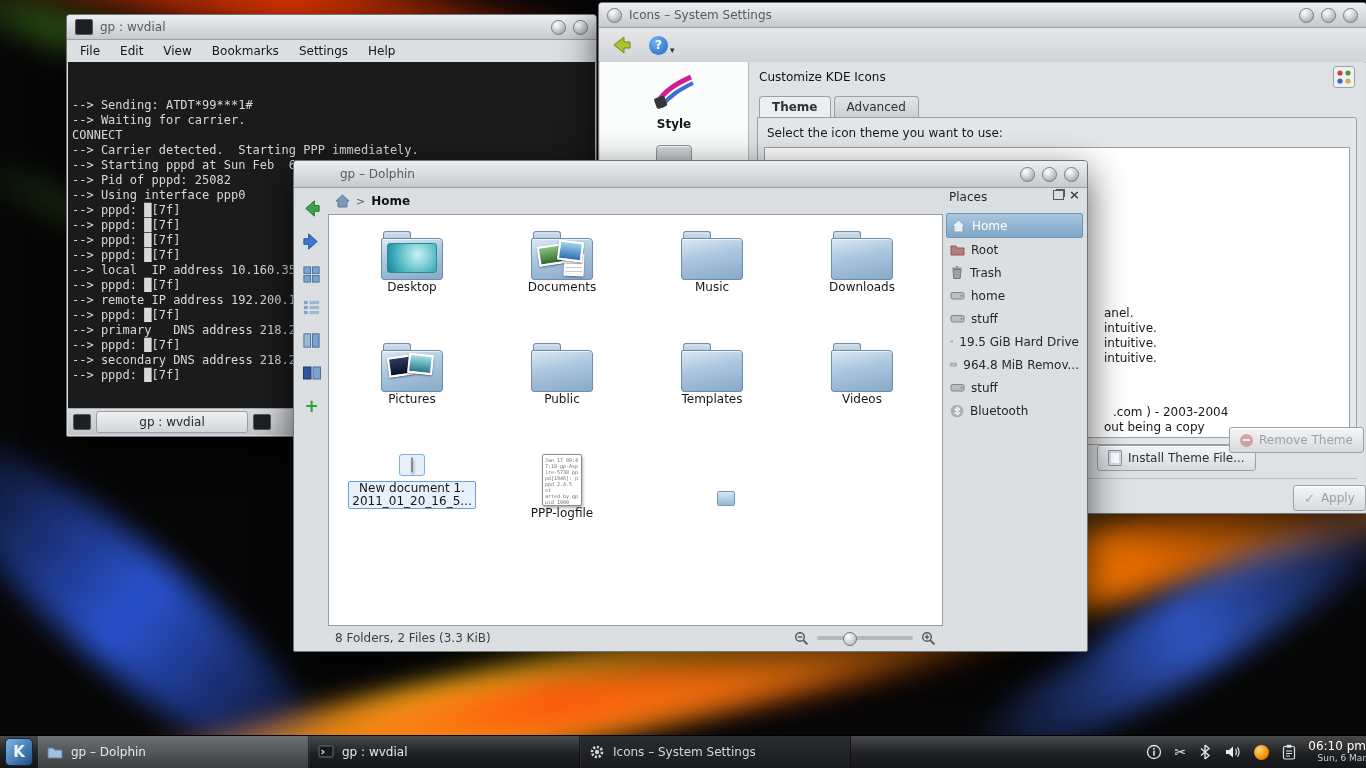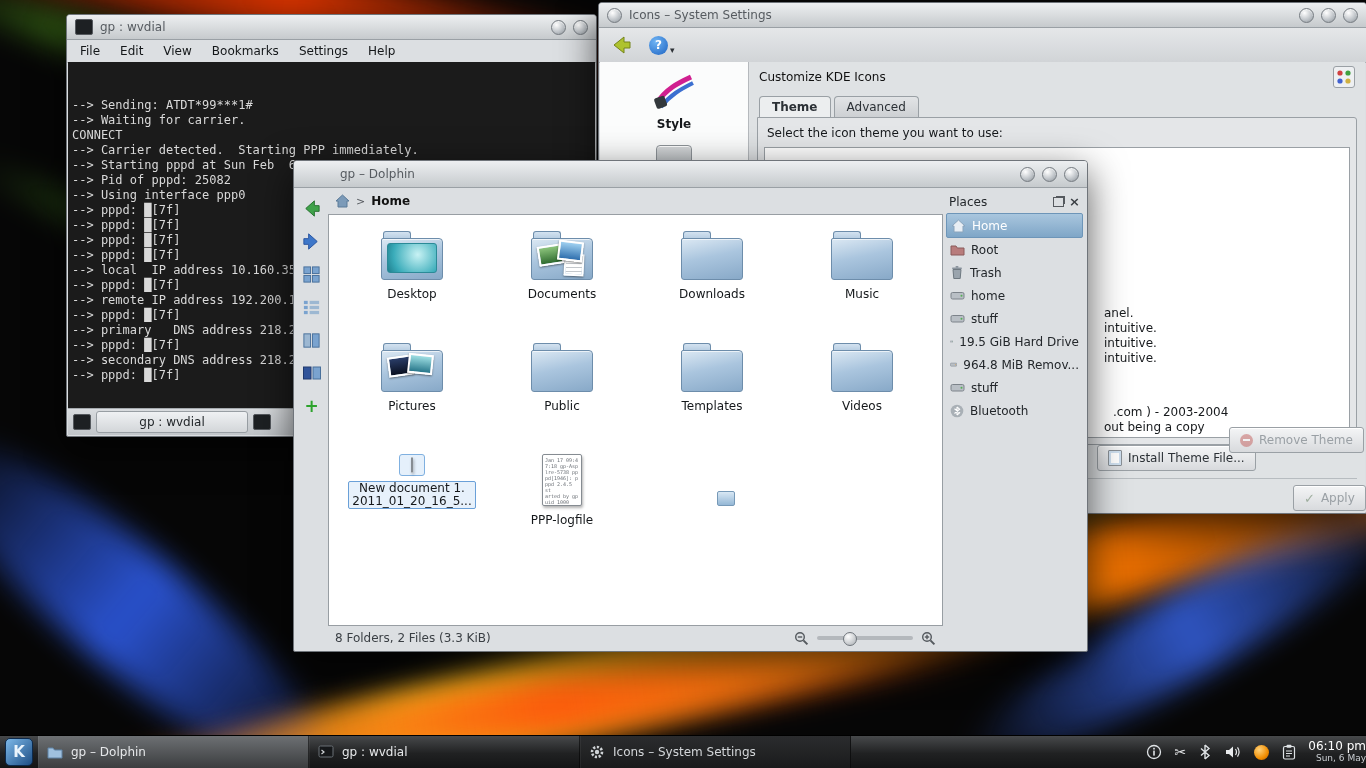--- a/index.html
+++ b/index.html
@@ -107,30 +107,30 @@
   .center-col{flex:1;display:flex;flex-direction:column;min-width:0;}
   .breadcrumb{height:26px;display:flex;align-items:center;gap:6px;padding:0 7px;color:#2c3136;}
   .bc-sep{color:#55595e;font-size:11px;}
   .bc-current{font-weight:bold;color:#111;}
   .view{flex:1;background:#fff;border:1px solid #989ea3;position:relative;overflow:hidden;}
   .statusbar{height:24px;display:flex;align-items:center;gap:8px;padding:0 7px;color:#3a3f44;}
   .zoom-track{width:96px;height:4px;background:#b4b8bc;border-radius:2px;position:relative;}
   .zoom-handle{position:absolute;left:26px;top:-4px;width:12px;height:12px;border-radius:50%;
                background:radial-gradient(circle at 35% 30%,#fdfdfd,#a9aeb3);border:1px solid #70767c;}
   .places{width:137px;display:flex;flex-direction:column;padding:2px 3px;}
-  .places-header{height:23px;display:flex;align-items:center;gap:5px;padding:0 3px;color:#23272b;}
+  .places-header{height:23px;display:flex;gap:5px;padding:0 3px;color:#23272b;}
   .detach-ic{width:9px;height:8px;border:1px solid #55595e;box-shadow:2px -2px 0 -1px #55595e;}
   .close-x{font-weight:bold;color:#3c4146;font-size:13px;line-height:10px;}
   .place-item{height:23px;display:flex;align-items:center;gap:6px;padding:0 4px;color:#23272b;
               border-radius:2px;white-space:nowrap;overflow:hidden;}
   .place-item.selected{background:linear-gradient(#a9c6de,#7fa6c7);border:1px solid #6d95b8;color:#fff;}
 
   .grid{position:absolute;left:8px;top:5px;display:grid;grid-template-columns:repeat(4,150px);grid-auto-rows:112px;}
   .cell{display:flex;flex-direction:column;align-items:center;padding-top:10px;}
-  .cell-label{margin-top:7px;color:#15181b;text-align:center;line-height:14px;}
+  .cell-label{color:#15181b;text-align:center;line-height:14px;}
 
   .icon-folder{width:62px;height:50px;position:relative;}
   .icon-folder .tab-part{position:absolute;top:1px;left:2px;width:26px;height:10px;
       background:linear-gradient(#d3e2f0,#a9c3db);border:1px solid #6d8dab;border-bottom:none;border-radius:3px 3px 0 0;}
   .icon-folder .body-part{position:absolute;top:8px;left:0;width:60px;height:40px;
       background:linear-gradient(168deg,#dbe8f3 0%,#aac5de 45%,#88a9c8 100%);
       border:1px solid #6d8dab;border-radius:2px 4px 3px 3px;box-shadow:inset 0 1px 0 rgba(255,255,255,.65);}
   .ov-desktop{position:absolute;left:6px;top:13px;width:48px;height:28px;border-radius:3px;
       background:radial-gradient(circle at 62% 38%,#c8f2f4,#3aacba 70%,#1f7f8e);border:1px solid #2b8a97;}
   .photo{position:absolute;width:21px;height:16px;border:2px solid #fff;box-shadow:0 1px 2px rgba(0,0,0,.45);}
@@ -364,28 +364,28 @@
                 <span class="photo ph-doc1"></span>
                 <span class="photo ph-doc2"></span>
             </span>
             <span class="cell-label">Documents</span>
           </div>
           <div class="cell">
             <span class="icon-folder">
               <span class="tab-part"></span>
                 <span class="body-part"></span>
             </span>
+            <span class="cell-label">Music</span>
+          </div>
+          <div class="cell">
+            <span class="icon-folder">
+              <span class="tab-part"></span>
+                <span class="body-part"></span>
+            </span>
             <span class="cell-label">Downloads</span>
-          </div>
-          <div class="cell">
-            <span class="icon-folder">
-              <span class="tab-part"></span>
-                <span class="body-part"></span>
-            </span>
-            <span class="cell-label">Music</span>
           </div>
           <div class="cell">
             <span class="icon-folder">
               <span class="tab-part"></span>
                 <span class="body-part"></span>
               <span class="photo ph-pic1"></span>
                 <span class="photo ph-pic2"></span>
             </span>
             <span class="cell-label">Pictures</span>
           </div>
@@ -572,15 +572,15 @@
     </svg>
     <span class="orange-ball"></span>
     <svg width="14" height="16" viewBox="0 0 14 16">
       <rect x="1.5" y="2.5" width="11" height="12.5" rx="1.5" fill="none" stroke="#dfe3e6" stroke-width="1.2"></rect>
       <rect x="4.5" y="0.8" width="5" height="3" rx="1" fill="#dfe3e6"></rect>
       <path d="M4 7 h6 M4 9.5 h6 M4 12 h4" stroke="#dfe3e6" stroke-width="1"></path>
     </svg>
   </span>
   <span class="clock">
     <span class="clock-time">06:10 pm</span>
-    <span class="clock-date">Sun, 6 May</span>
+    <span class="clock-date">Sun, 6 Mar</span>
   </span>
 </div>
 
 </body></html>

